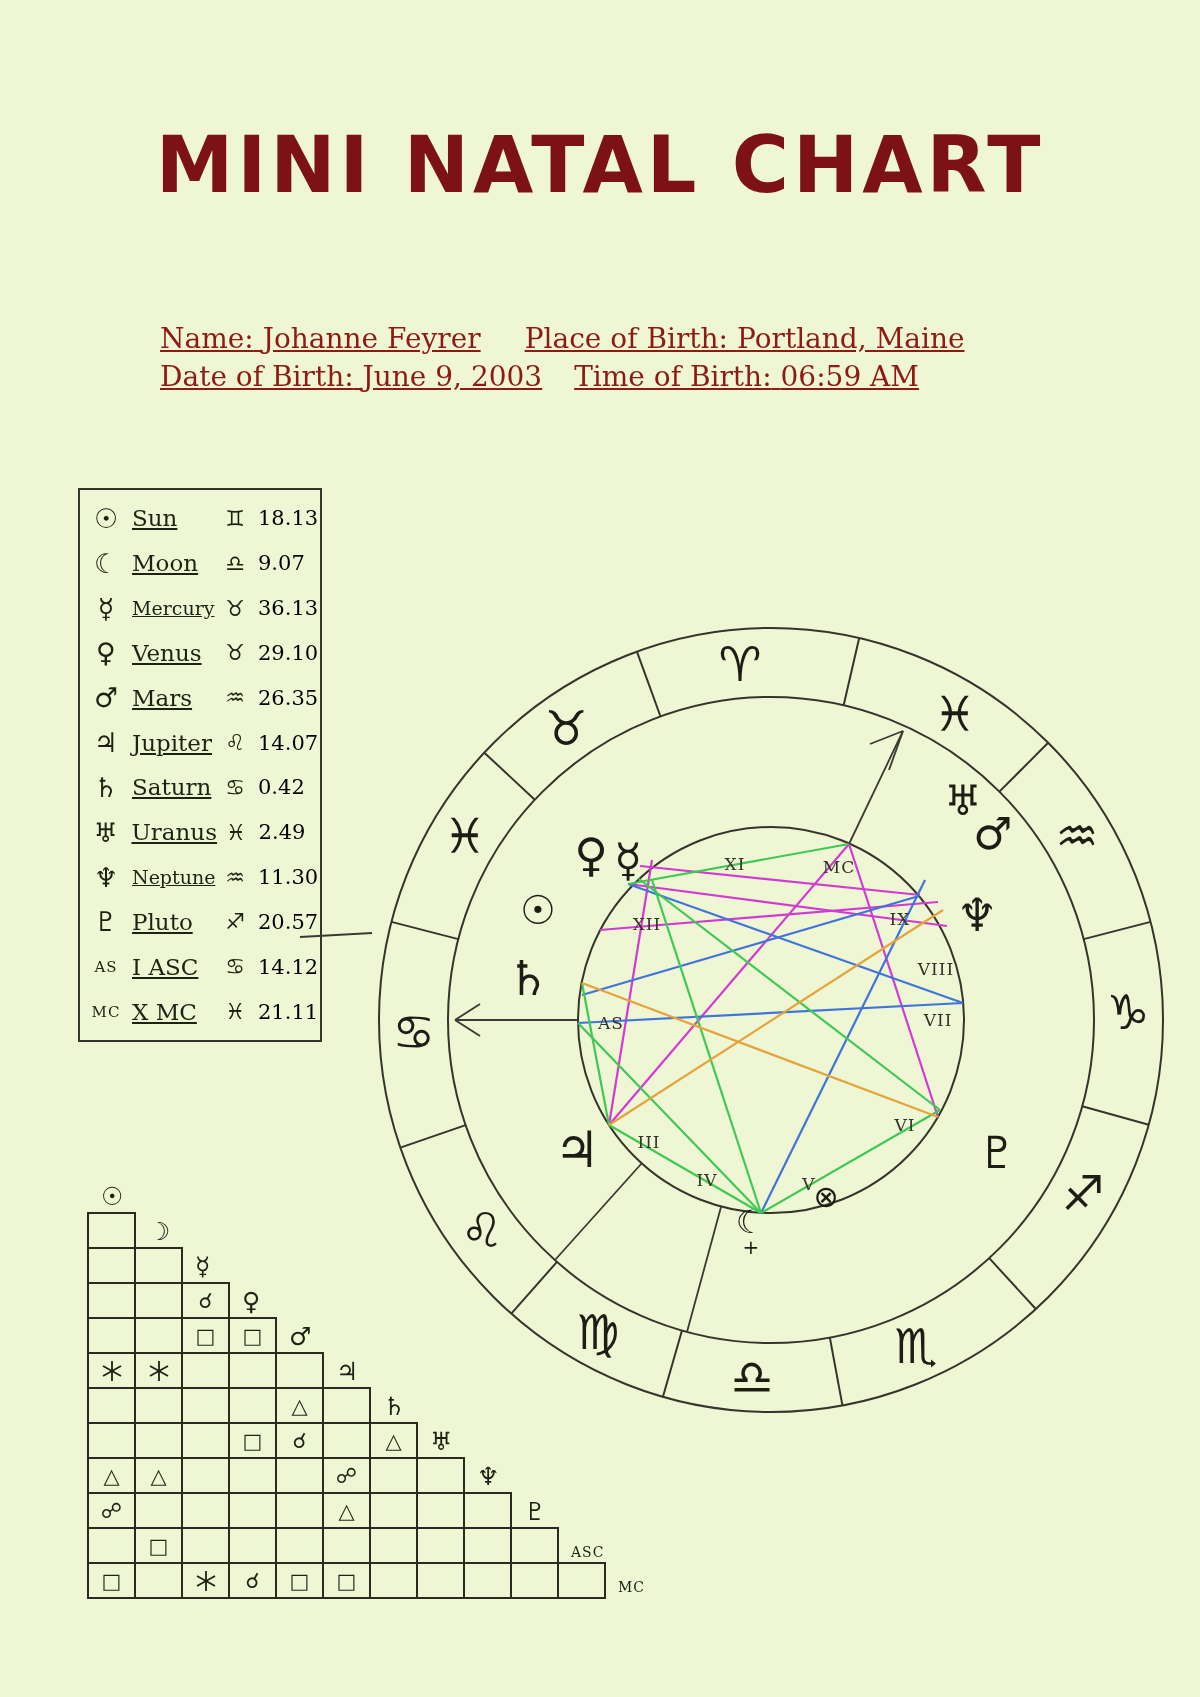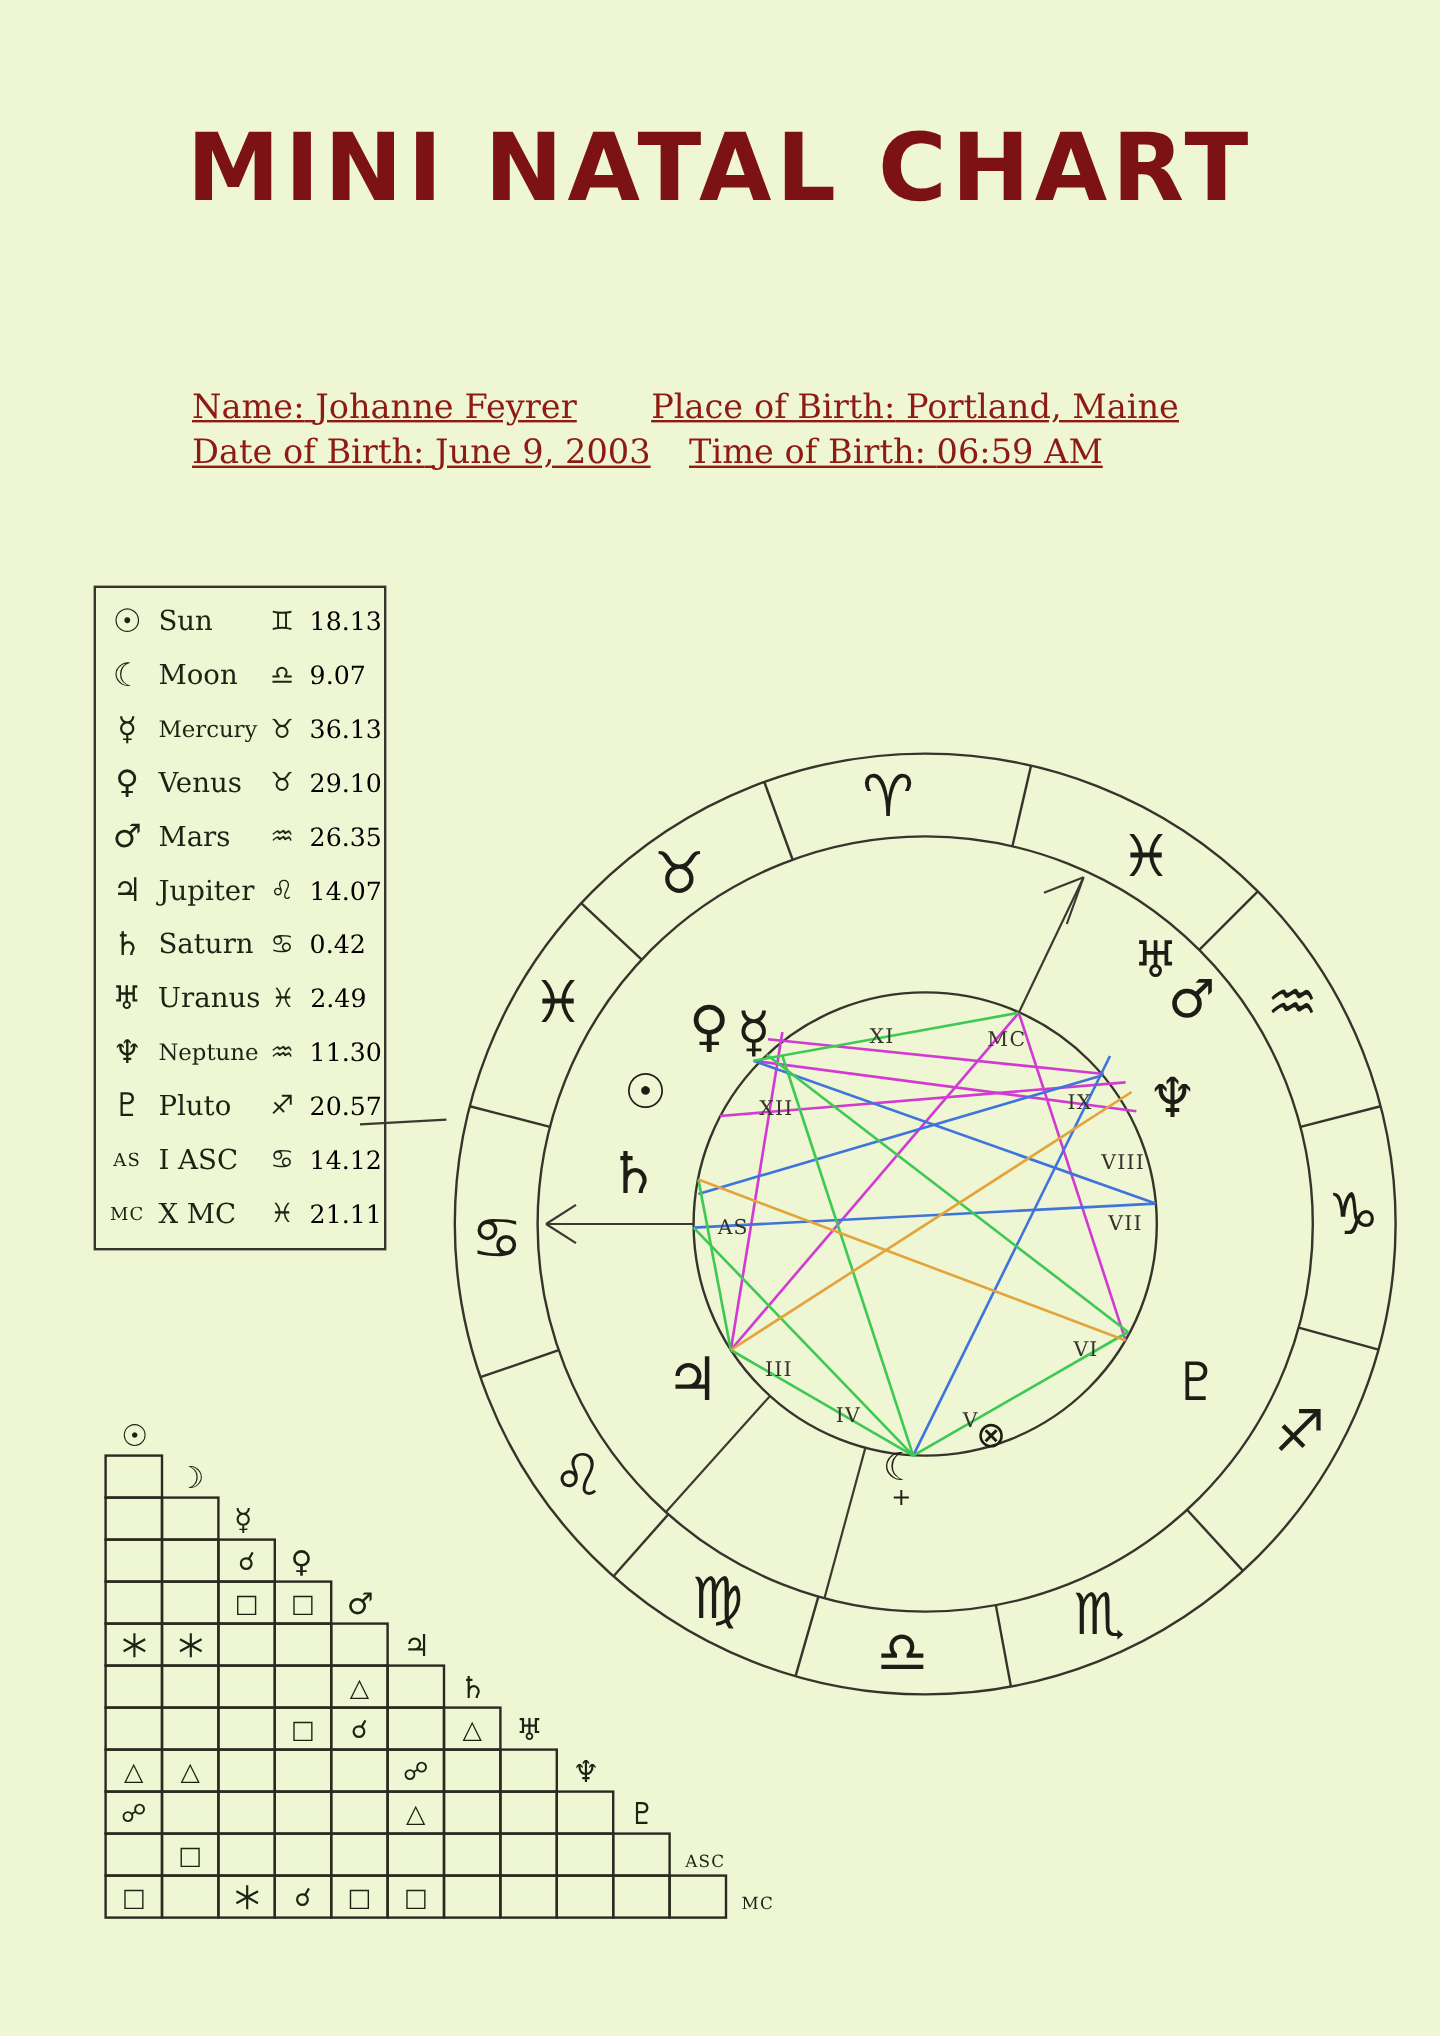--- a/index.html
+++ b/index.html
@@ -1,40 +1,40 @@
 <!DOCTYPE html>
 <html><head>
 <meta charset="utf-8">
 <style>
   html,body{margin:0;padding:0;}
   body{background:#eef6d4;font-family:"DejaVu Serif",serif;}
   #page{position:relative;width:1200px;height:1697px;background:#eef6d4;overflow:hidden;}
 
-  .title{position:absolute;top:96px;left:0;width:1200px;text-align:center;
+  .title{position:absolute;top:120px;left:0;width:1200px;text-align:center;
          font-family:"DejaVu Sans",sans-serif;font-weight:bold;font-size:78px;
          letter-spacing:4px;color:#7d1214;}
   .gen-heading{position:absolute;top:268px;left:160px;
          font-family:"DejaVu Serif",serif;font-size:34px;letter-spacing:1px;color:#871414;}
   .info-line{position:absolute;left:160px;width:900px;font-size:28px;color:#8e1a14;
          font-family:"DejaVu Serif",serif;}
   .info-line .seg{display:inline-block;text-decoration:underline;}
   #info-line-1{top:322px;}
   #info-line-2{top:360px;}
-  #info-line-1 .seg2{margin-left:62px;}
+  #info-line-1 .seg2{margin-left:44px;}
   #info-line-2 .seg2{margin-left:32px;}
 
   
   #planet-table{position:absolute;left:78px;top:488px;width:244px;height:554px;
        border:2px solid #35352b;box-sizing:border-box;display:flex;flex-direction:column;
        justify-content:space-around;padding:6px 0 6px 0;}
   .ptrow{display:flex;align-items:center;height:44px;}
   .ptrow .pglyph{width:52px;text-align:center;font-family:"DejaVu Sans",sans-serif;
        font-size:27px;color:#1d2213;}
   .ptrow .pglyph.small{font-size:15px;font-family:"DejaVu Serif",serif;letter-spacing:1px;}
-  .ptrow .pname{flex:1;font-size:23px;color:#1d2213;}
+  .ptrow .pname{flex:1;font-size:23px;color:#1d2213;text-decoration:underline;}
   .ptrow .pname.small{font-size:19px;}
   .ptrow .psign{width:38px;text-align:center;font-family:"DejaVu Sans",sans-serif;
        font-size:22px;color:#1d2213;}
   .ptrow .pdeg{width:62px;font-size:21px;color:#000000;padding-left:4px;}
 
   
   #wheel-svg{position:absolute;left:0;top:0;}
 
   
   .gcell{position:absolute;box-sizing:border-box;width:49px;height:37px;

